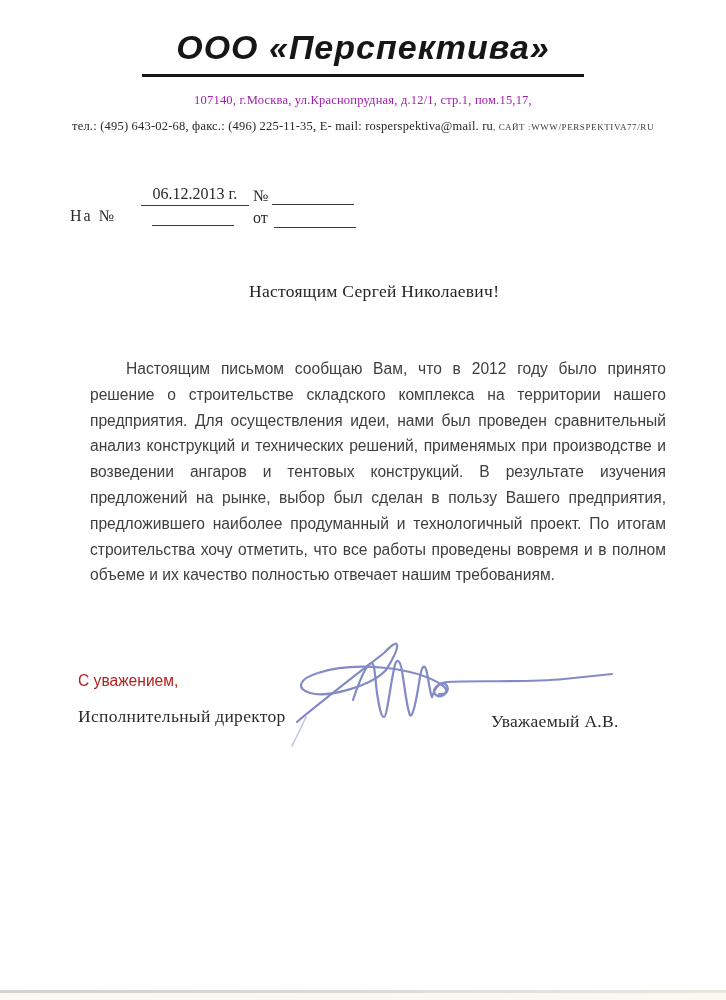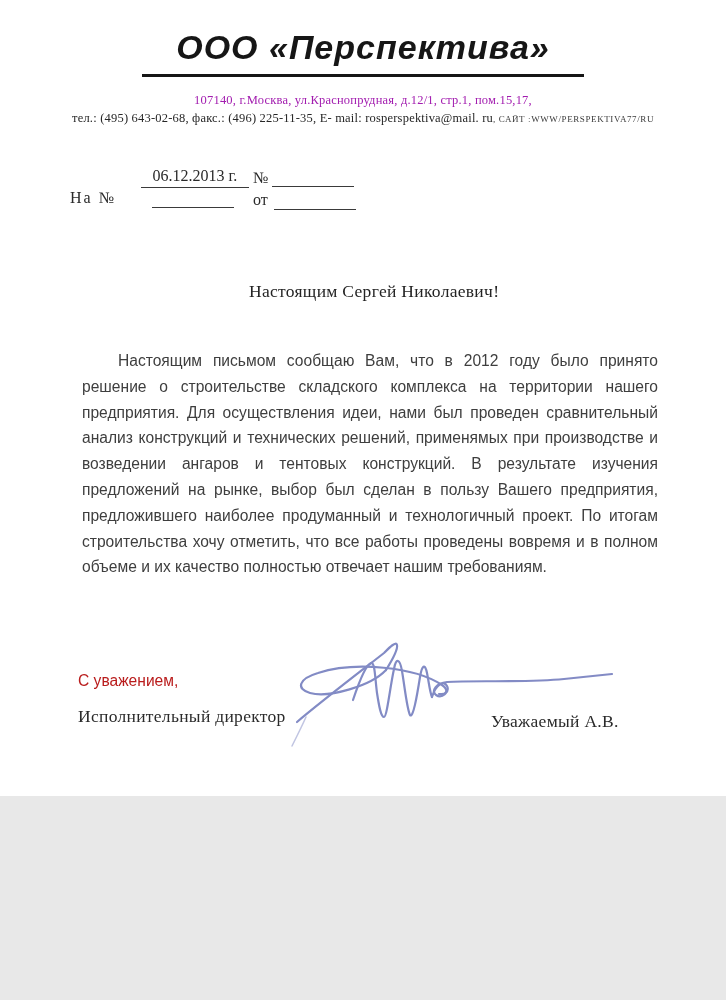--- a/index.html
+++ b/index.html
@@ -4,21 +4,21 @@
 <title>Scanned letter</title>
 <style>
   html, body {
     margin: 0;
     padding: 0;
     background: #e8e8e8;
   }
   .page {
     position: relative;
     width: 726px;
-    height: 796px;
+    height: 1000px;
     margin: 0 auto;
     background: #ffffff;
     overflow: hidden;
     font-family: "Liberation Serif", serif;
     color: #222;
   }
 
   
   .letterhead { position: absolute; top: 28px; left: 0; width: 100%; text-align: center; }
   .company-title {
@@ -33,34 +33,34 @@
     border-bottom: 3px solid #161616;
     white-space: nowrap;
   }
   .addr-line1 {
     margin-top: 16px;
     font-size: 12.5px;
     color: #a21caf;
     letter-spacing: 0.2px;
   }
   .addr-line2 {
-    margin-top: 3px;
+    margin-top: 11px;
     font-size: 12.5px;
     color: #262626;
     letter-spacing: 0.2px;
     white-space: nowrap;
   }
   .site-label {
     font-size: 9px;
     letter-spacing: 0.6px;
     color: #3a3a3a;
   }
 
   
-  .ref-block span { font-size: 16px; color: #2a2a2a; }
+  .ref-block span { font-size: 16px; color: #2a2a2a; margin-top: 18px; }
   .ref-date {
     position: absolute; left: 141px; top: 167px;
     width: 108px; text-align: center;
     border-bottom: 1.5px solid #3a3a3a;
     padding-bottom: 2px;
   }
   .ref-num-sign { position: absolute; left: 253px; top: 169px; }
   .ref-blank-1 {
     position: absolute; left: 272px; top: 167px;
     width: 82px; height: 19px;
@@ -90,21 +90,21 @@
   
   .body-text {
     position: absolute; left: 78px; top: 344px;
     width: 576px;
     font-family: "Liberation Sans", sans-serif;
     font-size: 15.6px;
     line-height: 25.8px;
     color: #3e3e3e;
     text-align: justify;
     text-indent: 36px;
-    margin: 4px;
+    margin: 12px;
   }
 
   
   .regards {
     position: absolute; left: 78px; top: 672px;
     font-family: "Liberation Sans", sans-serif;
     font-size: 15.6px;
     color: #b91c1c;
   }
   .position-title {

